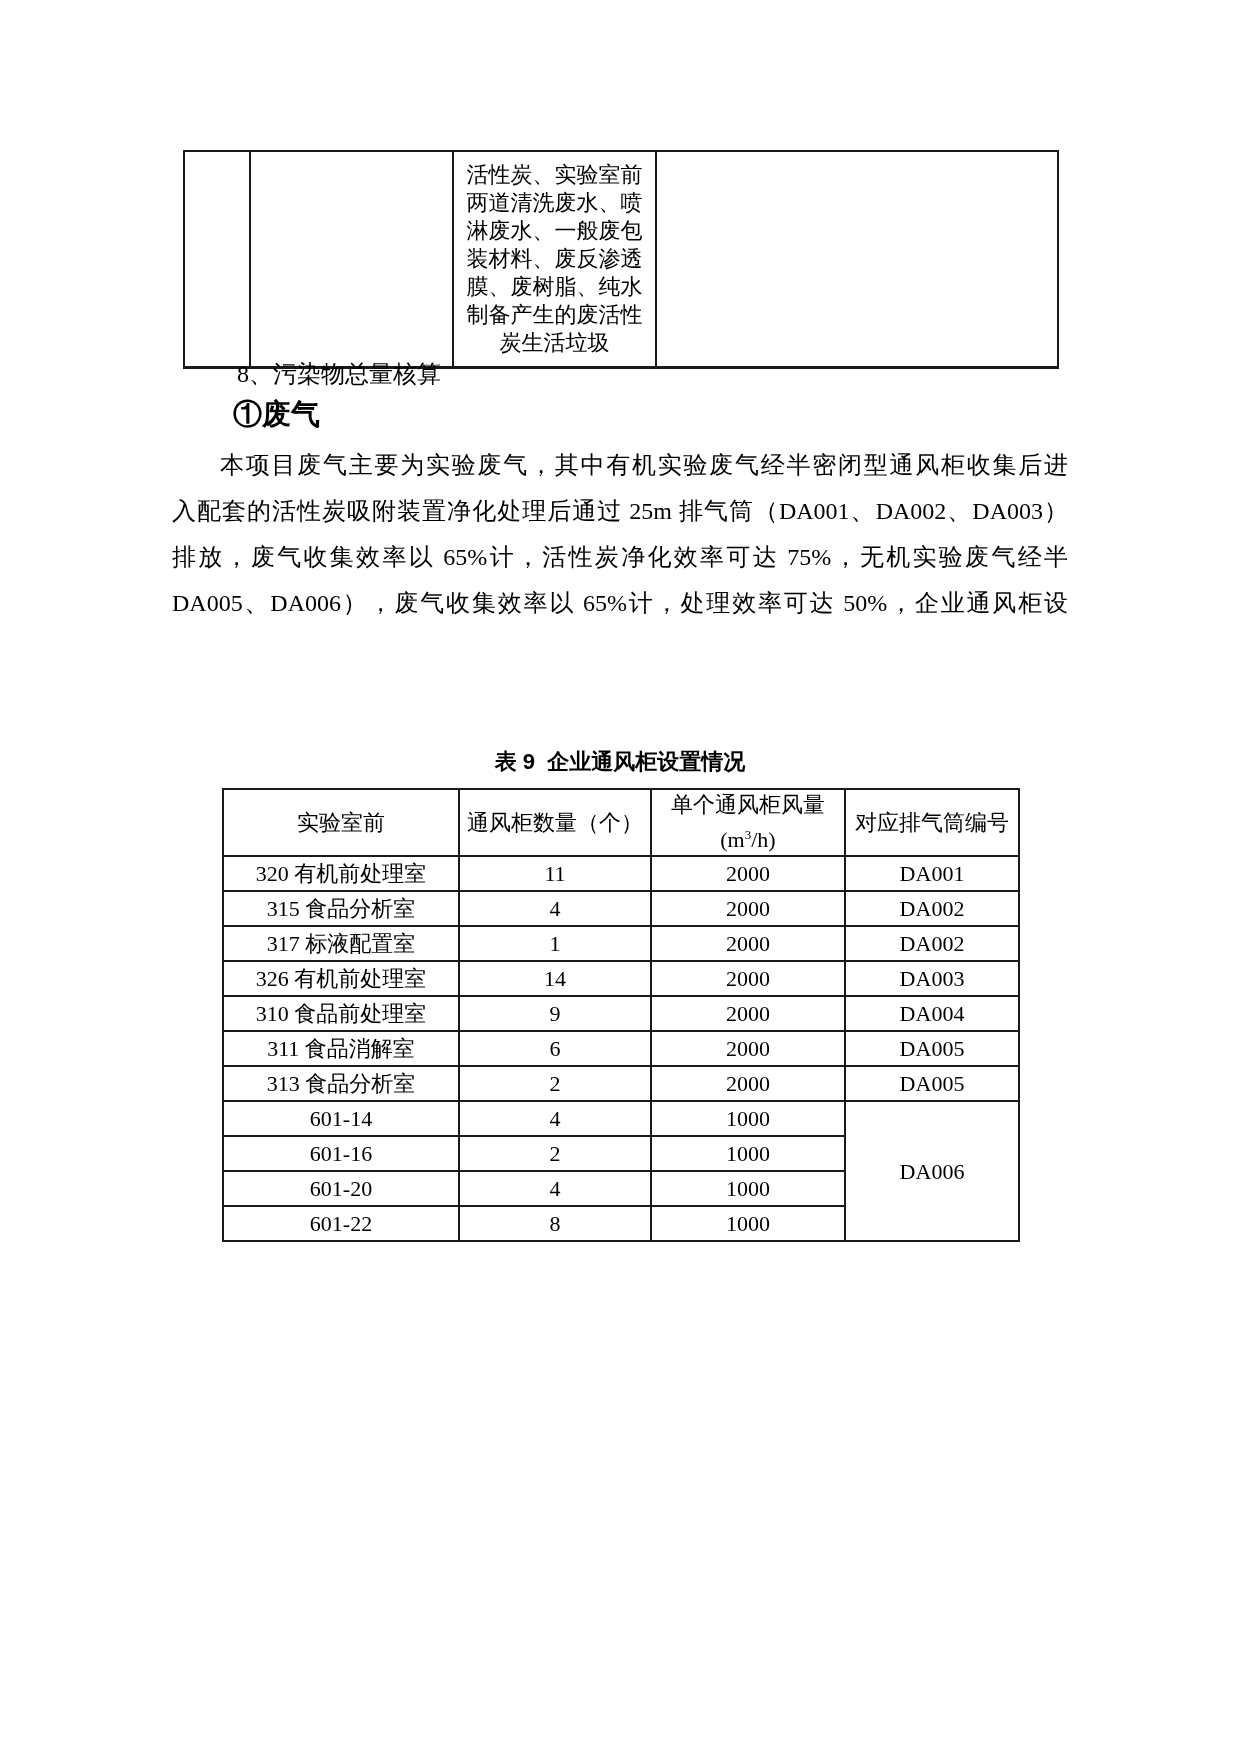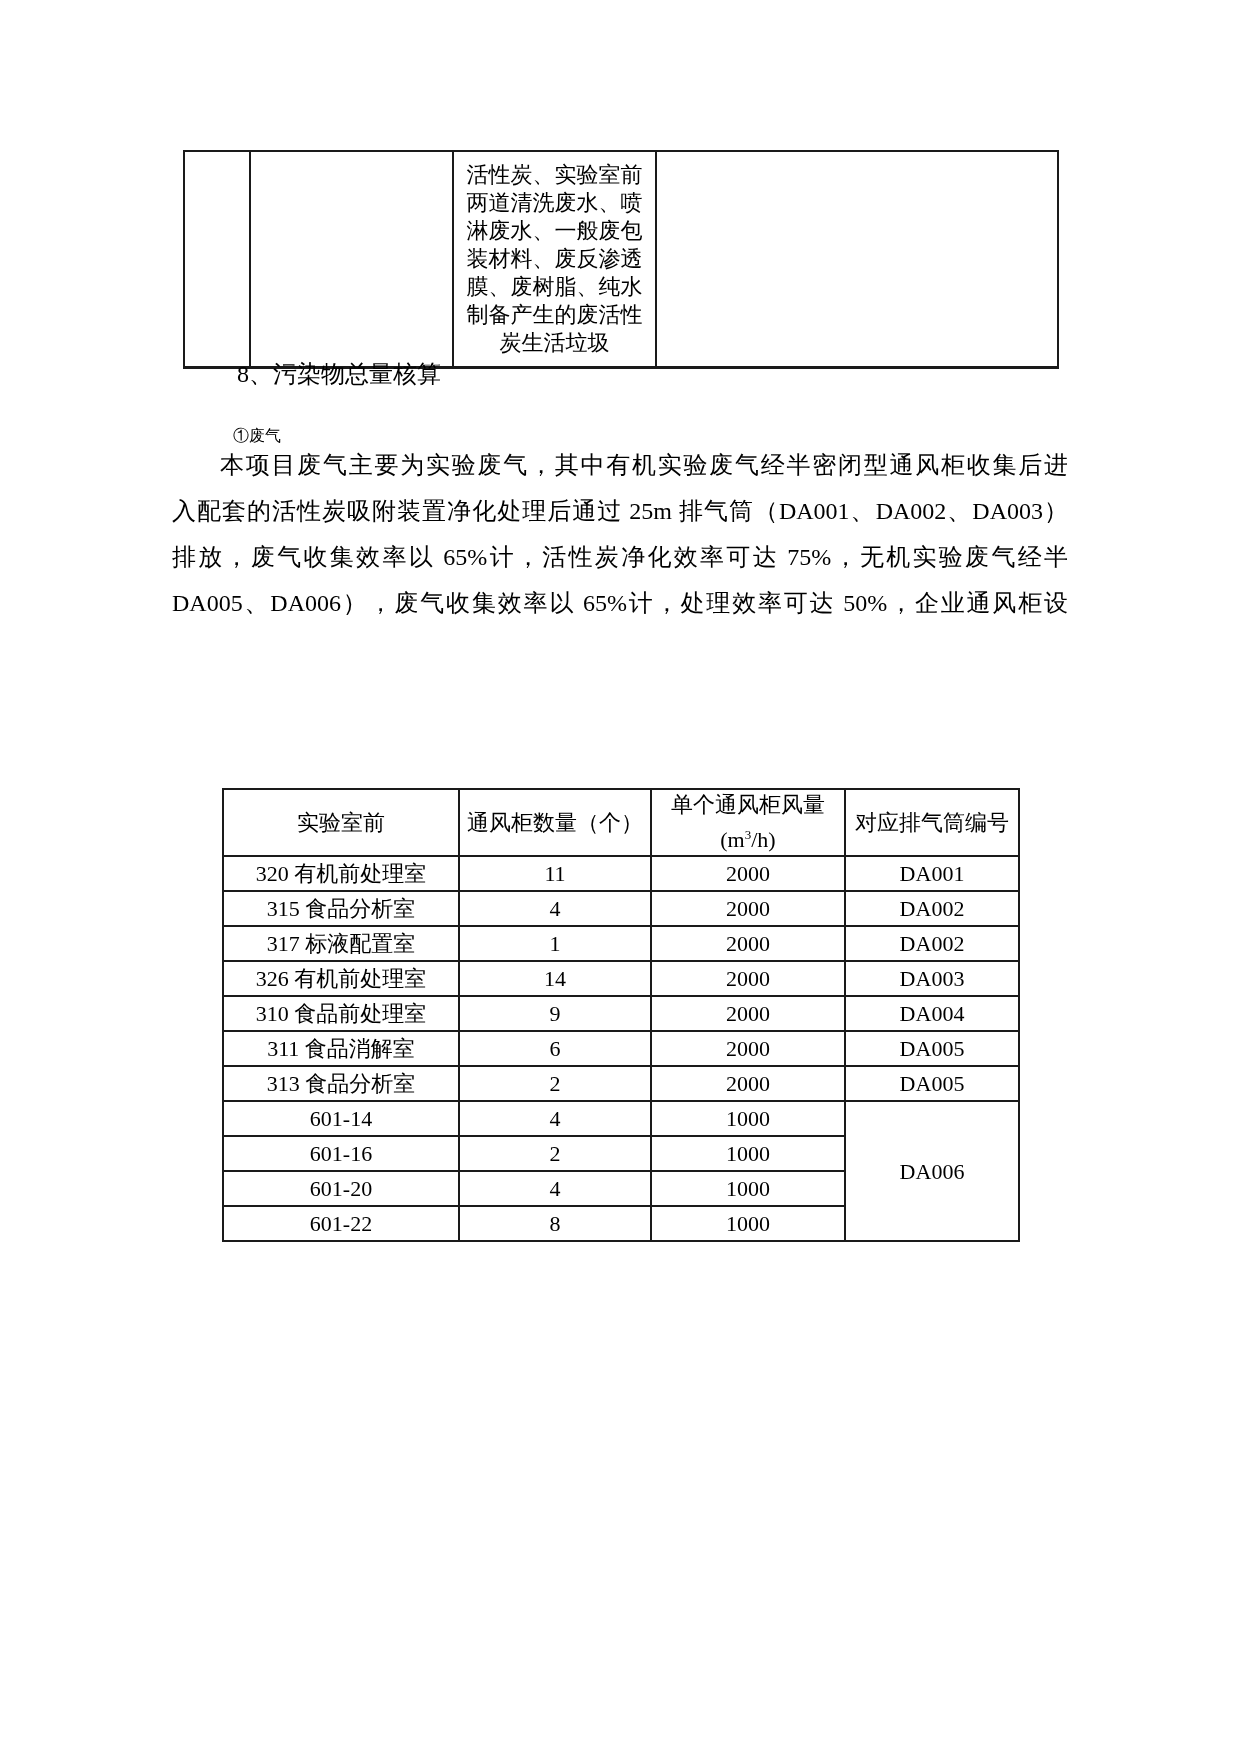--- a/index.html
+++ b/index.html
@@ -10,21 +10,21 @@
   }
 
   
   .t1 { position:absolute; left:183px; top:150px; width:874px; height:201px;
         border-collapse:collapse; table-layout:fixed; }
   .t1 td { border:2px solid #1a1a1a; border-bottom:3px solid #1a1a1a; vertical-align:middle; padding:5px; }
   .t1-text { font-size:22px; line-height:28px; text-align:center; padding:4px 2px; }
 
   
   .h-sec  { position:absolute; left:237px; top:358px; font-size:24px; line-height:32px; }
-  .h-sub  { position:absolute; left:233px; top:420px; font-size:16px; line-height:32px; }
+  .h-sub  { position:absolute; left:233px; top:398px; font-size:29px; line-height:32px;font-weight:bold; }
 
   
   .para { position:absolute; left:172px; top:442px; width:896px; font-size:24px; }
   .pl { height:46px; line-height:46px; text-align:justify; text-align-last:justify; white-space:nowrap; }
   .pl.first { text-indent:48px; }
   .pl.last  { text-align-last:left; white-space:normal; }
 
   
   .caption { position:absolute; left:222px; top:747px; width:796px; text-align:center;
              font-family:"Liberation Sans","DejaVu Sans",sans-serif; font-weight:bold;
@@ -74,20 +74,21 @@
   <div class="h-sec">8、污染物总量核算</div>
   <div class="h-sub">①废气</div>
 
   <div class="para">
     <div class="pl first">本项目废气主要为实验废气，其中有机实验废气经半密闭型通风柜收集后进</div>
     <div class="pl">入配套的活性炭吸附装置净化处理后通过 25m 排气筒（DA001、DA002、DA003）</div>
     <div class="pl">排放，废气收集效率以 65%计，活性炭净化效率可达 75%，无机实验废气经半</div>
     <div class="pl">DA005、DA006），废气收集效率以 65%计，处理效率可达 50%，企业通风柜设</div>
   </div>
 
+  <div class="caption">表 9  企业通风柜设置情况</div>
 
   <table class="t9">
     <colgroup>
       <col style="width:236px">
         <col style="width:192px">
         <col style="width:194px">
         <col style="width:174px">
     </colgroup>
     <tbody>
         <tr class="hrow">

